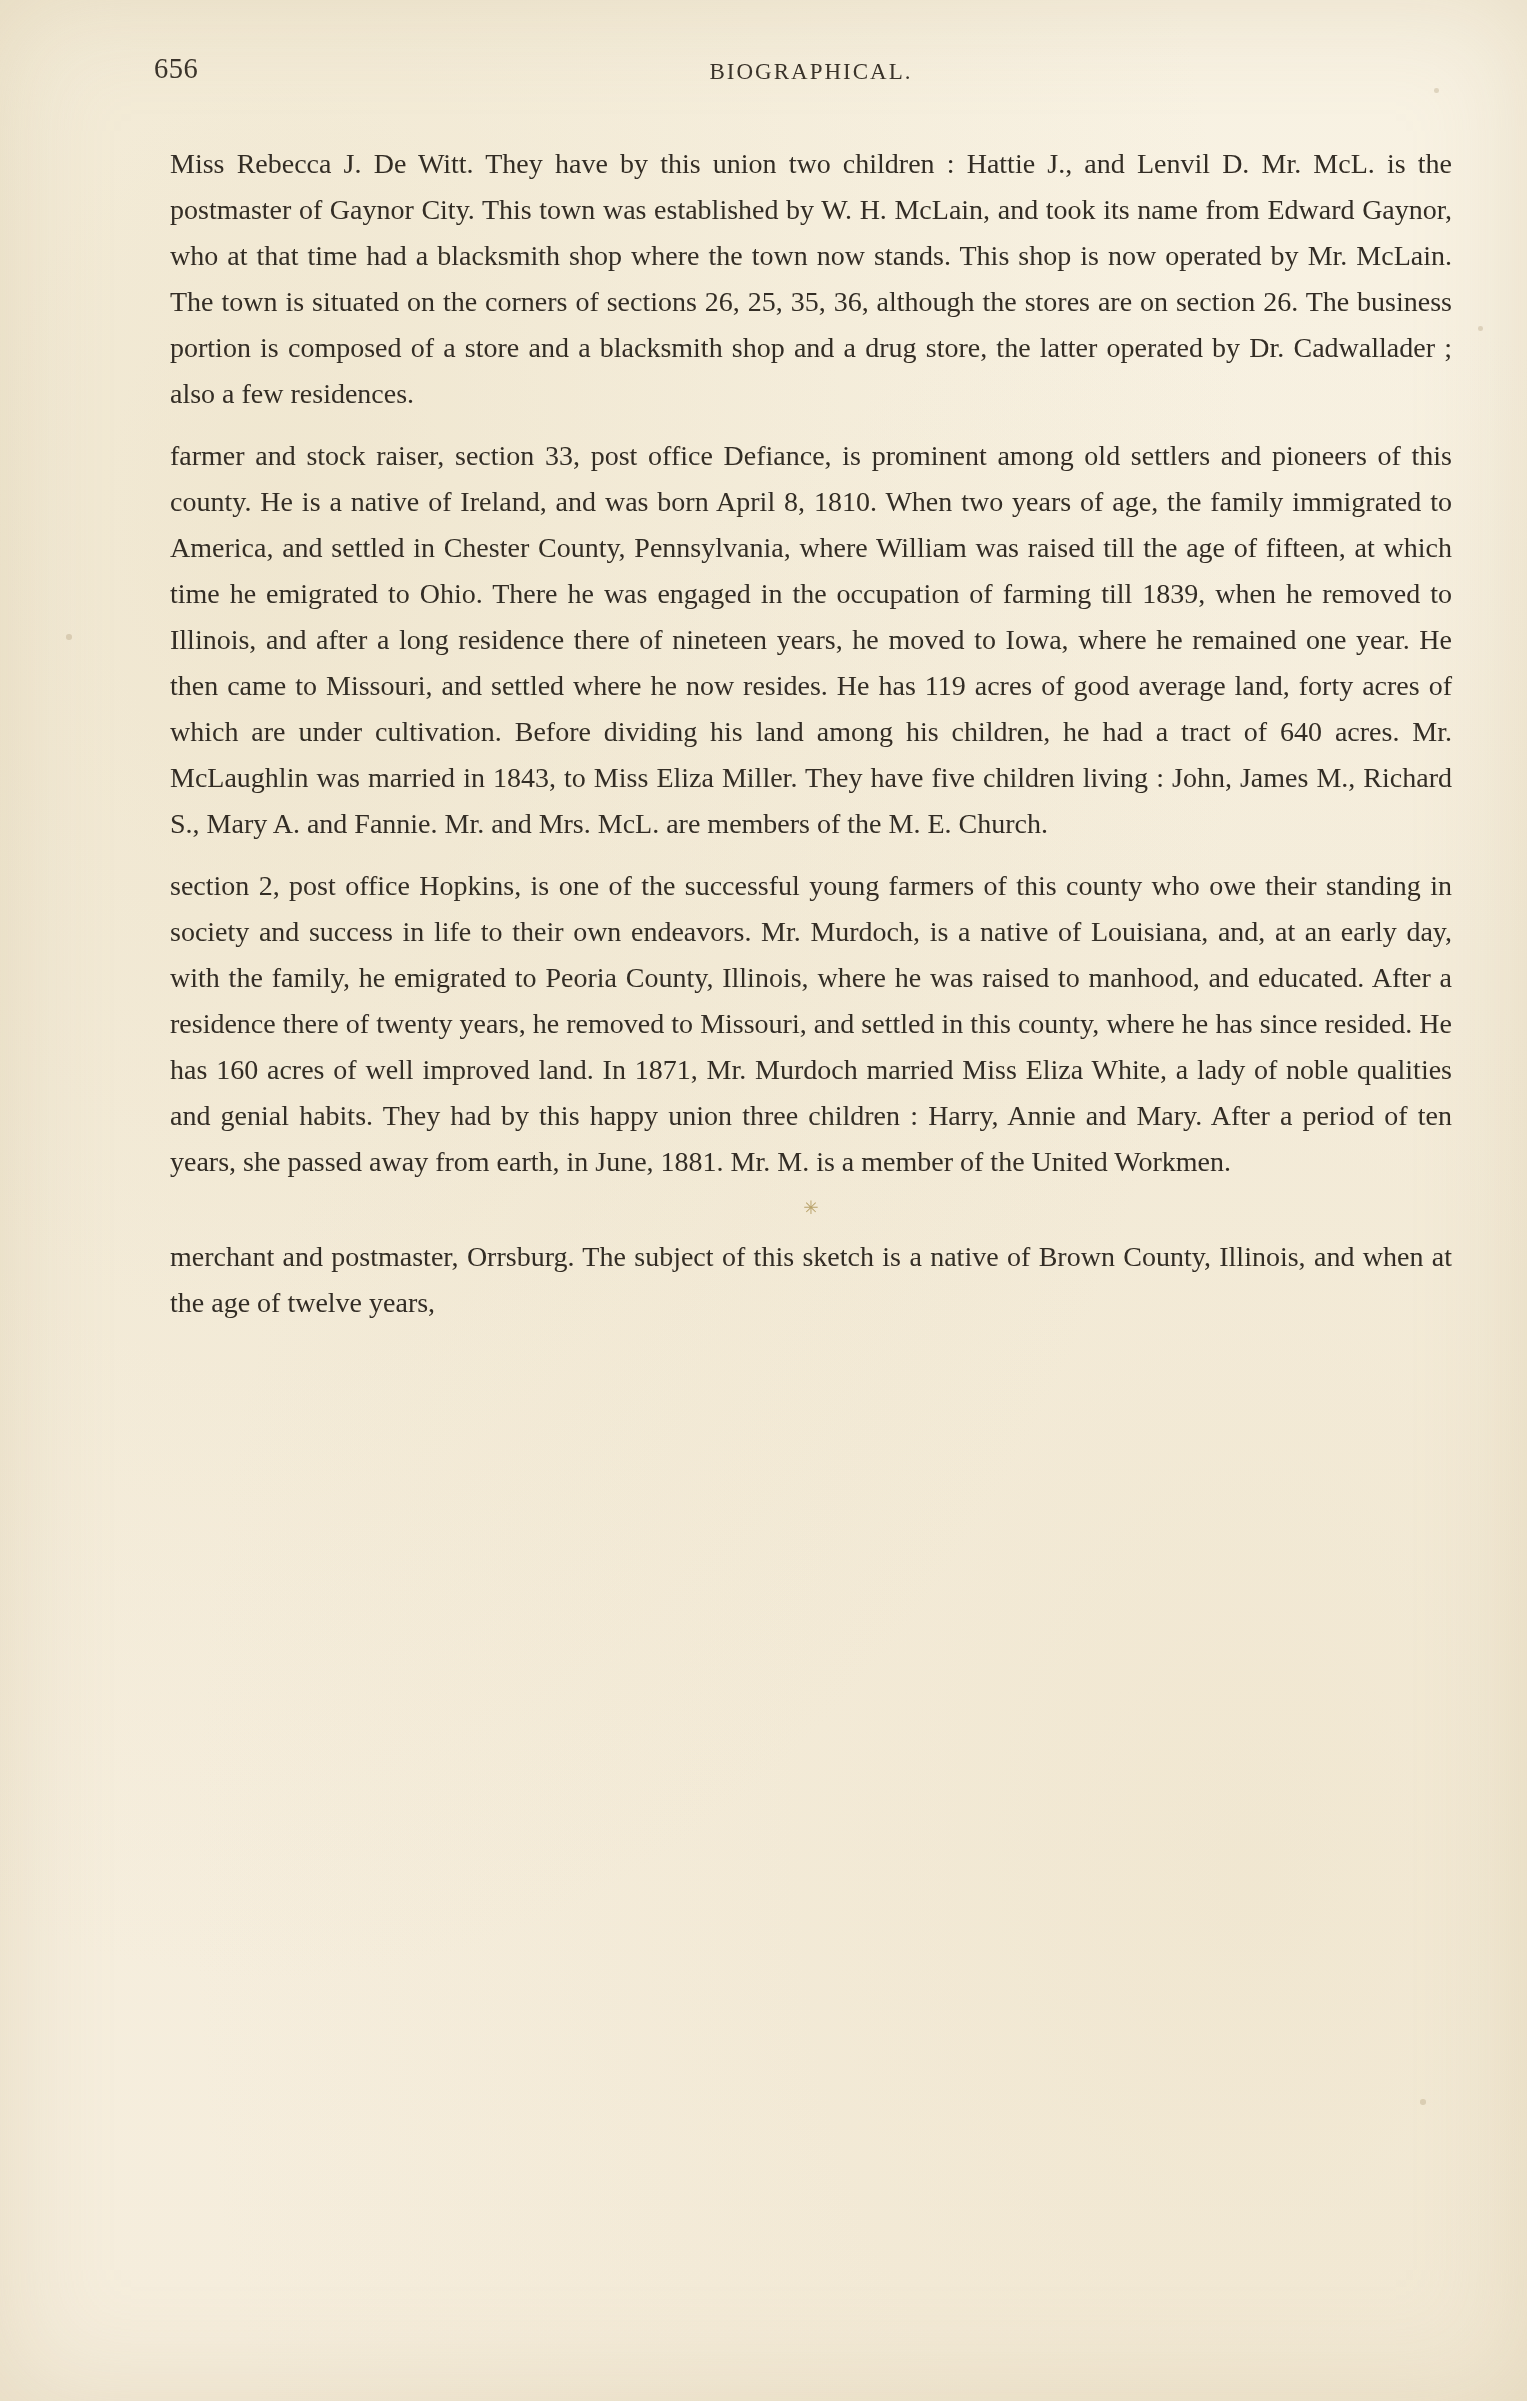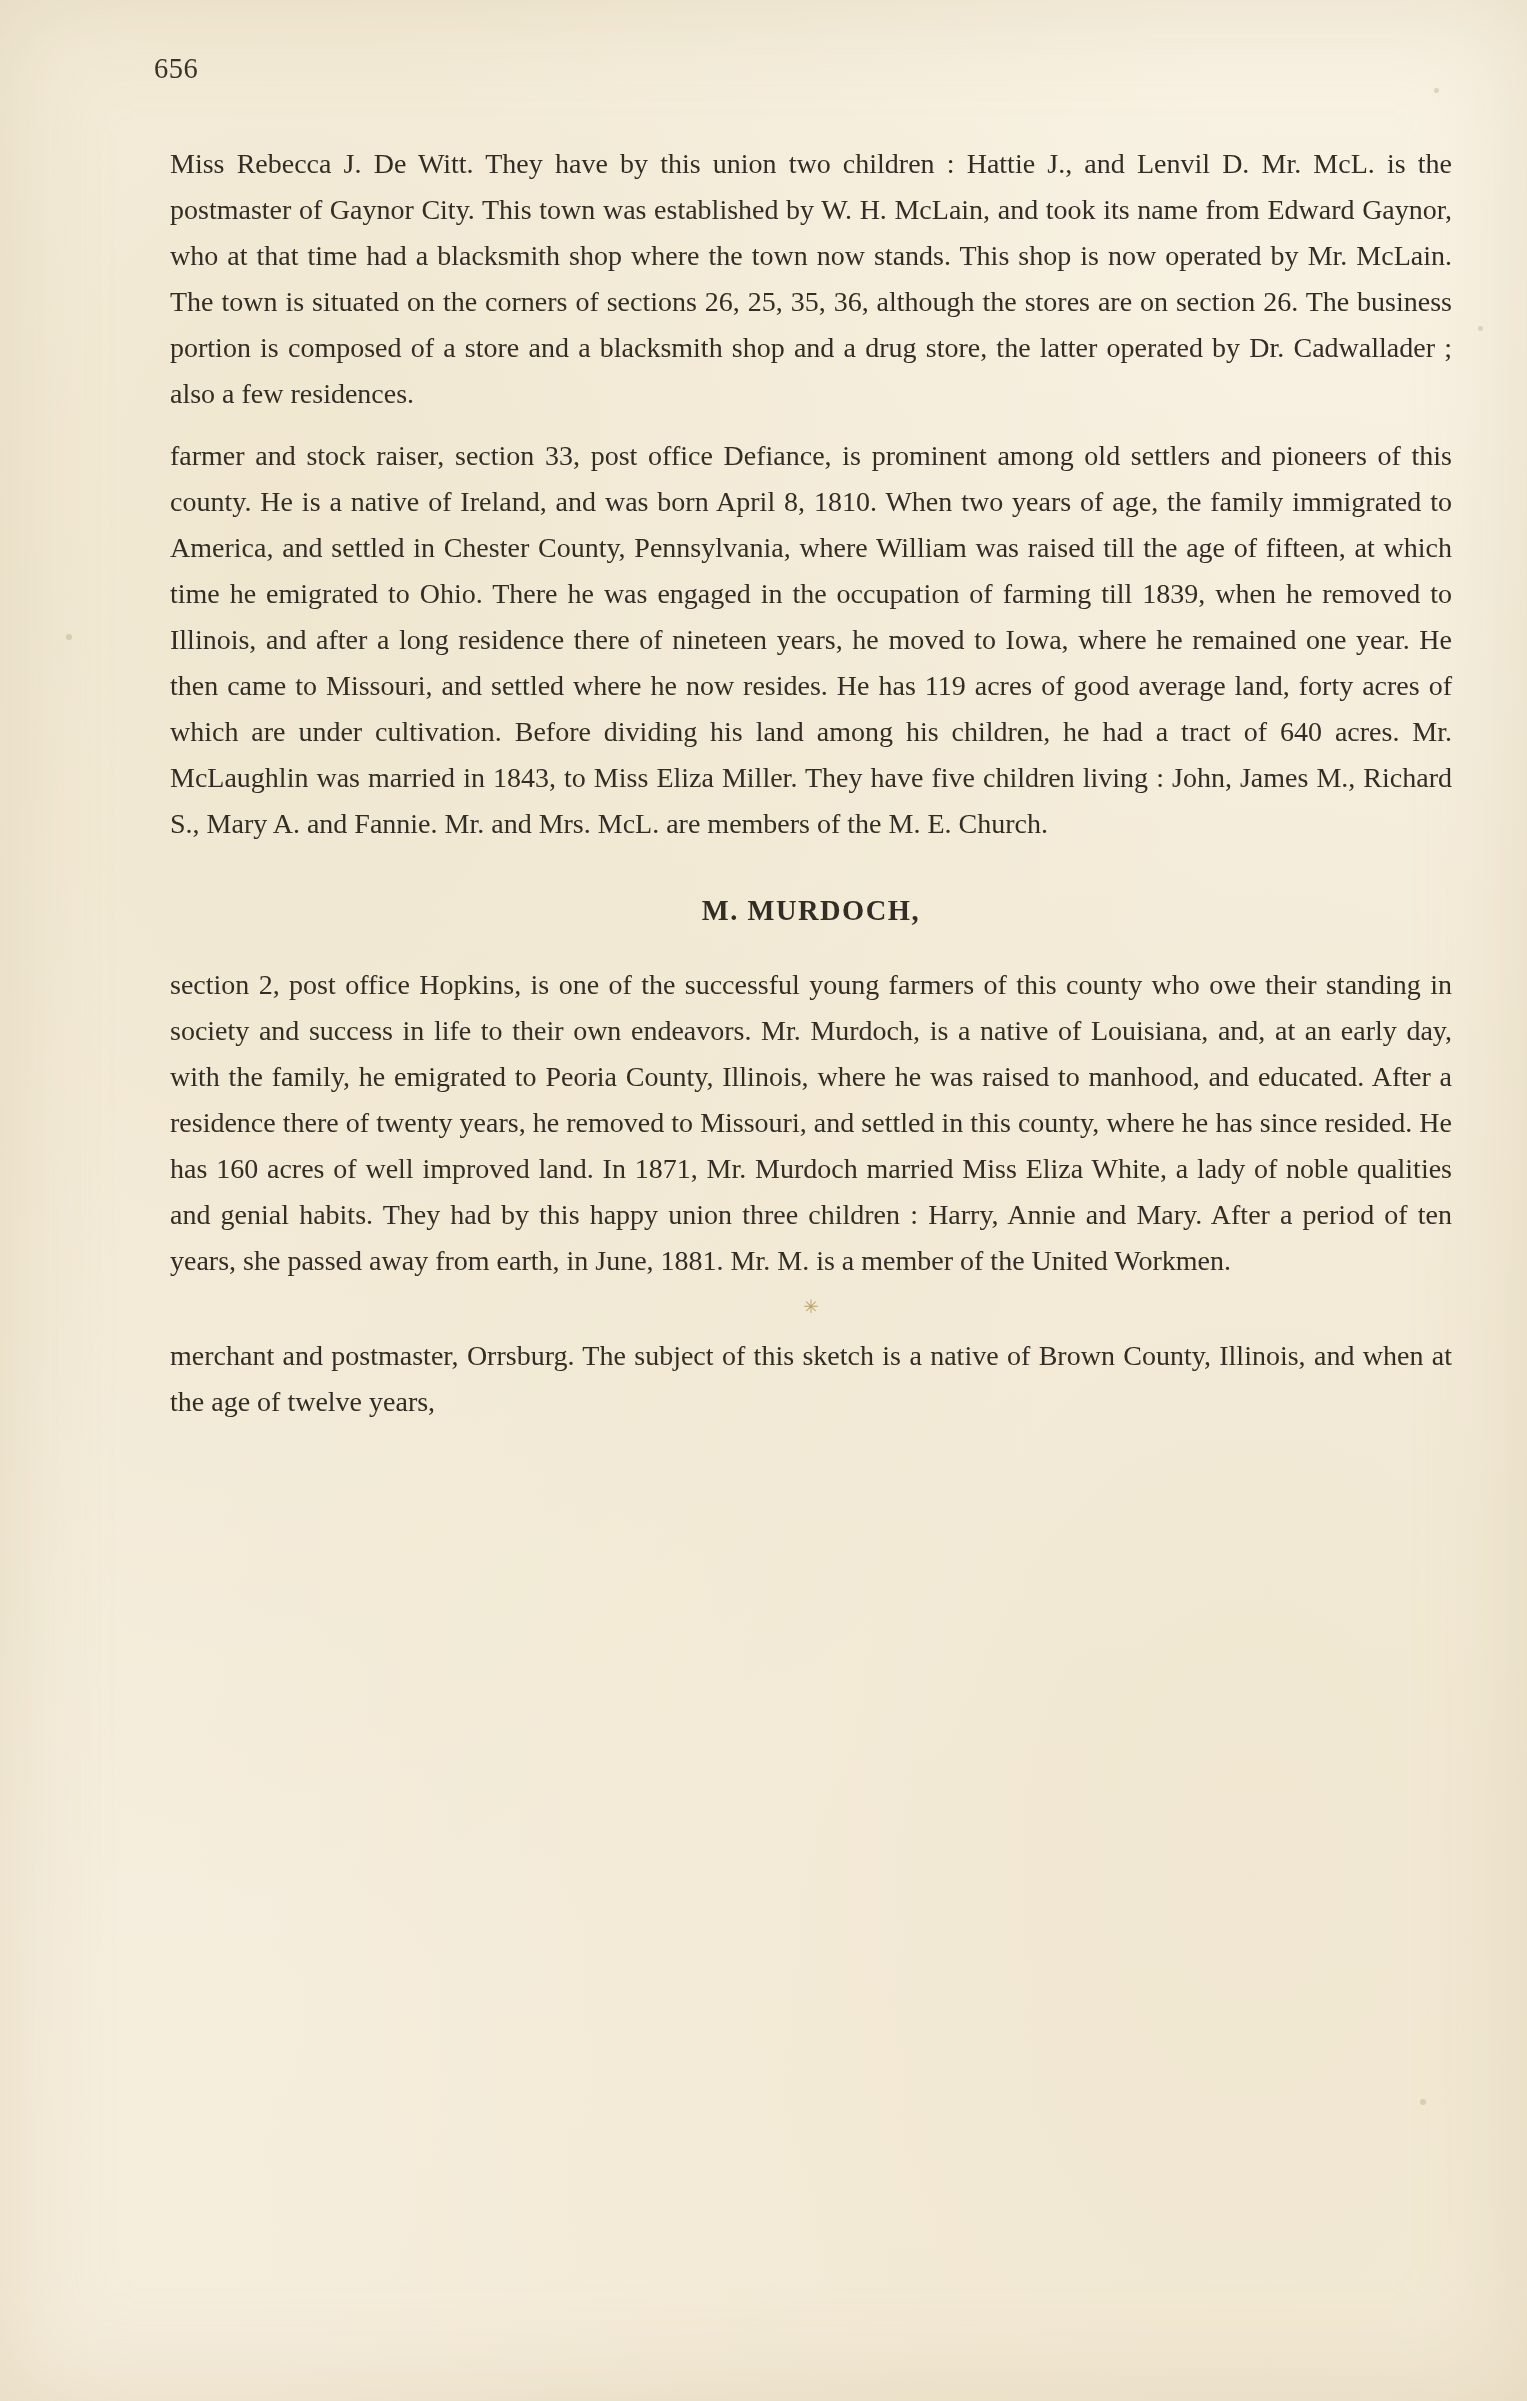--- a/index.html
+++ b/index.html
@@ -106,32 +106,32 @@
 
   <div class="speck" style="left:1434px; top:88px; width:4.6px; height:4.6px;"></div>
   <div class="speck" style="left:66px; top:634px; width:5.5px; height:5.5px;"></div>
   <div class="speck" style="left:1478px; top:326px; width:4.6px; height:4.6px;"></div>
   <div class="speck" style="left:1420px; top:2099px; width:5.5px; height:5.5px;"></div>
 
   <div class="content">
 
     <div class="header">
       <div class="folio">656</div>
+      <div class="running-head">BIOGRAPHICAL.</div>
     </div>
 
     <div class="block">
       <p class="body">Miss Rebecca J. De Witt.  They have by this union two children :  Hattie J., and Lenvil D.   Mr. McL. is the postmaster of Gaynor City.  This town was established by W. H. McLain, and took its name from Edward Gaynor, who at that time had a blacksmith shop where the town now stands.  This shop is now operated by Mr. McLain.  The town is situated on the corners of sections 26, 25, 35, 36, although the stores are on section 26.  The business portion is composed of a store and a blacksmith shop and a drug store, the latter operated by Dr. Cadwallader ; also a few residences.</p>
     </div>
 
     <div class="block">
       <p class="body">farmer and stock raiser, section 33, post office Defiance, is prominent among old settlers and pioneers of this county.  He is a native of Ireland, and was born April 8, 1810.  When two years of age, the family immigrated to America, and settled in Chester County, Pennsylvania, where William was raised till the age of fifteen, at which time he emigrated to Ohio.  There he was engaged in the occupation of farming till 1839, when he removed to Illinois, and after a long residence there of nineteen years, he moved to Iowa, where he remained one year.  He then came to Missouri, and settled where he now resides.  He has 119 acres of good average land, forty acres of which are under cultivation.  Before dividing his land among his children, he had a tract of 640 acres.  Mr. McLaughlin was married in 1843, to Miss Eliza Miller.  They have five children living :  John, James M., Richard S., Mary A. and Fannie.  Mr. and Mrs. McL. are members of the M. E. Church.</p>
     </div>
 
     <div class="block">
-      <h2 class="entry-title">M. MURDOCH,</h2>
       <p class="body">section 2, post office Hopkins, is one of the successful young farmers of this county who owe their standing in society and success in life to their own endeavors.  Mr. Murdoch, is a native of Louisiana, and, at an early day, with the family, he emigrated to Peoria County, Illinois, where he was raised to manhood, and educated.  After a residence there of twenty years, he removed to Missouri, and settled in this county, where he has since resided.  He has 160 acres of well improved land.  In 1871, Mr. Murdoch married Miss Eliza White, a lady of noble qualities and genial habits.  They had by this happy union three children : Harry, Annie and Mary.  After a period of ten years, she passed away from earth, in June, 1881.  Mr. M. is a member of the United Workmen.</p>
     </div>
 
     <div class="block">
       <span class="fleuron">✳</span>
       <p class="body tail">merchant and postmaster, Orrsburg.  The subject of this sketch is a native of Brown County, Illinois, and when at the age of twelve years,</p>
     </div>
 
   </div>
 </div>

